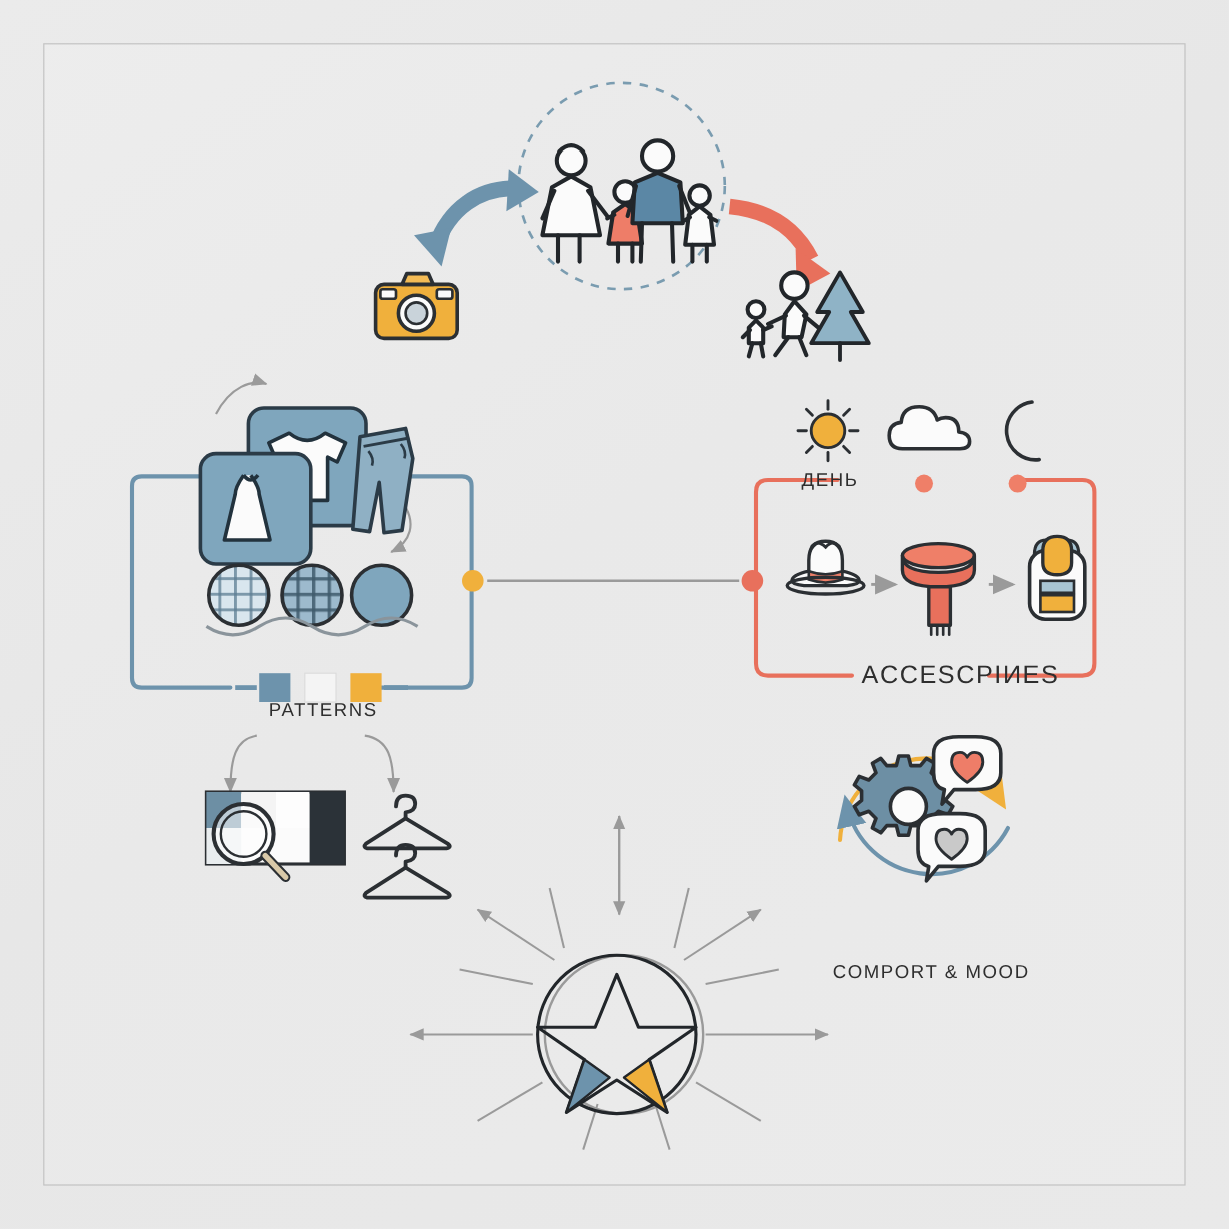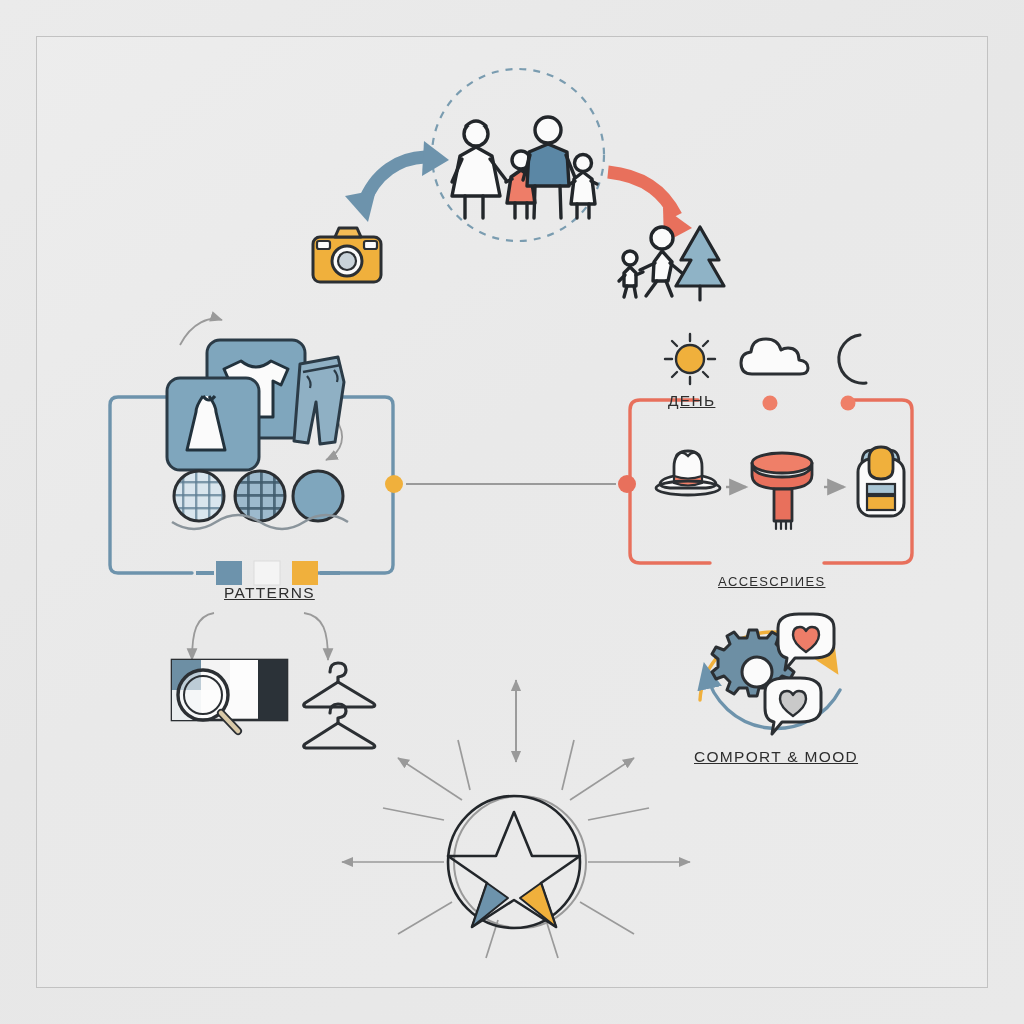--- a/index.html
+++ b/index.html
@@ -27,26 +27,25 @@
     position: absolute; left: 0; top: 0;
     width: 1024px; height: 1024px;
     pointer-events: none;
   }
   .lbl {
     position: absolute;
     font-family: "Liberation Sans", sans-serif;
     color: #2e2e2e;
     letter-spacing: 1.3px;
     white-space: nowrap;
-    text-decoration: underline;
   }
   .lbl-patterns { left: 224px; top: 584px; font-size: 15.5px; }
   .lbl-den      { left: 668px; top: 392px; font-size: 15.5px; }
-  .lbl-acc      { left: 718px; top: 574px; font-size: 13px; }
-  .lbl-comfort  { left: 694px; top: 748px; font-size: 15.5px; }
+  .lbl-acc      { left: 718px; top: 551px; font-size: 21px; }
+  .lbl-comfort  { left: 694px; top: 802px; font-size: 15.5px; }
 </style>
 </head>
 <body>
 
 <div id="stage">
 
   <div class="frame"></div>
 
   <svg class="layer" viewBox="0 0 1024 1024">
     <defs>

